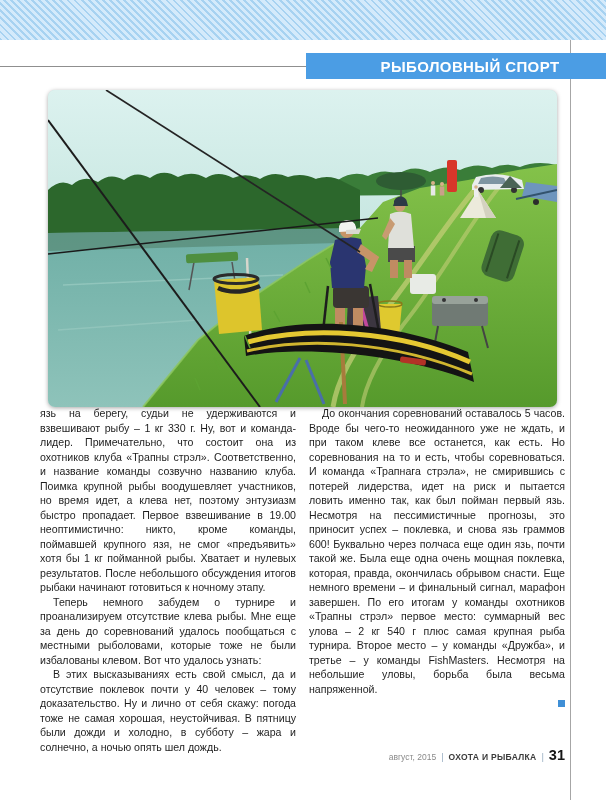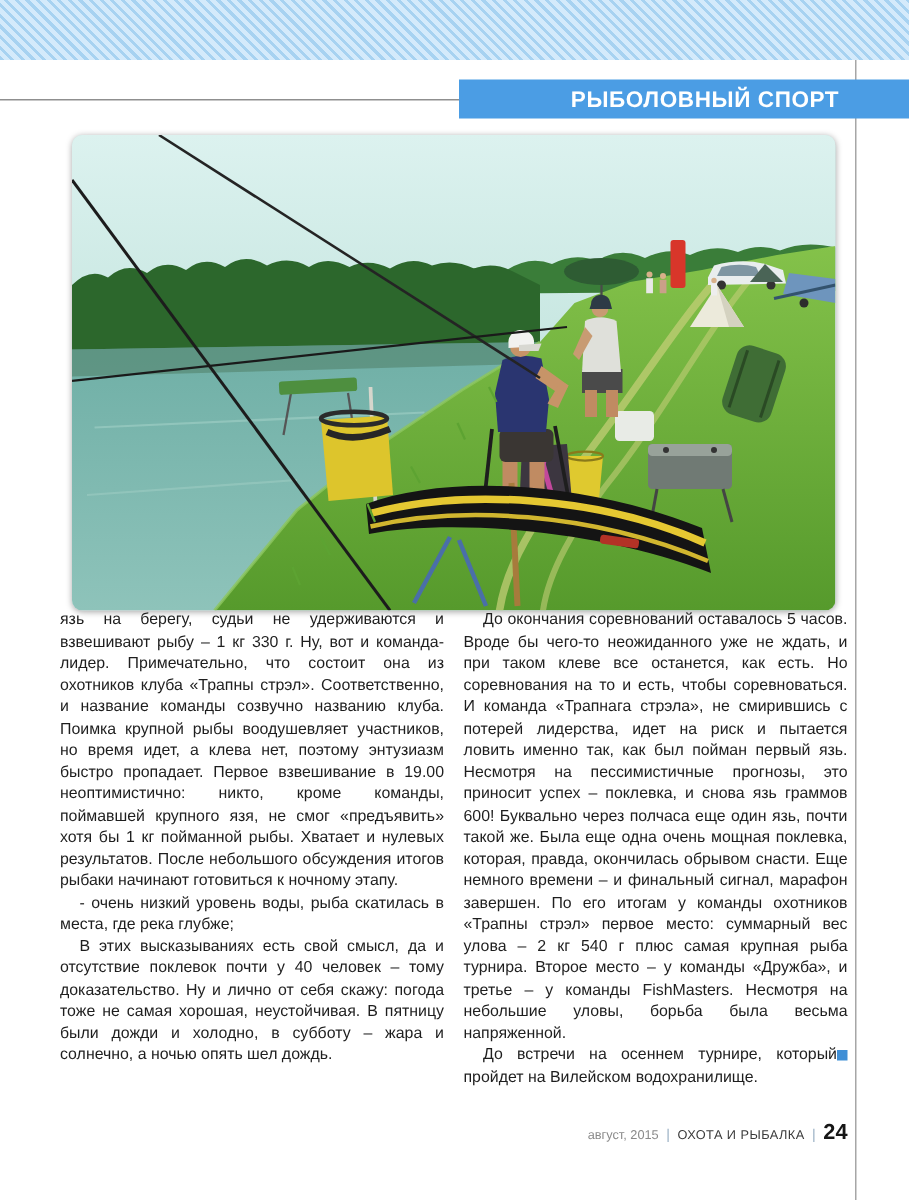--- a/index.html
+++ b/index.html
@@ -25,21 +25,21 @@
   }
   .photo svg{display:block;}
   .cols{position:absolute;left:40px;top:406px;width:526px;display:flex;gap:13px;}
   .col{width:256px;font-size:10.6px;line-height:14.5px;color:#1e1e1e;text-align:justify;}
   .col p{margin:0;}
   .col p.ind{text-indent:13px;}
   .endsq{float:right;width:7px;height:7px;background:#3f8fd6;margin-top:4px;}
   .footer{position:absolute;top:747px;right:41px;display:flex;align-items:baseline;gap:5px;white-space:nowrap;}
   .f-date{font-size:8.5px;color:#8a8a8a;}
   .f-sep{font-size:9.5px;color:#9ab0c4;}
-  .f-mag{font-size:8.5px;font-weight:normal;color:#3a3a3a;letter-spacing:0.3px;}
+  .f-mag{font-size:8.5px;font-weight:bold;color:#3a3a3a;letter-spacing:0.3px;}
   .f-page{font-size:14.5px;font-weight:bold;color:#161616;}
 </style>
 </head>
 <body>
 
 <div class="page">
 
   <div class="stripe-band"></div>
   <div class="header-rule"></div>
   <div class="margin-rule"></div>
@@ -190,32 +190,32 @@
           <line x1="232" y1="232" x2="226" y2="221"></line>
         <line x1="262" y1="203" x2="257" y2="192"></line>
           <line x1="283" y1="178" x2="278" y2="168"></line>
       </g>
     </svg>
   </div>
 
   <div class="cols">
     <div class="col">
       <p>язь на берегу, судьи не удерживаются и взвешивают рыбу – 1 кг 330 г. Ну, вот и команда-лидер. Примечательно, что состоит она из охотников клуба «Трапны стрэл». Соответственно, и название команды созвучно названию клуба. Поимка крупной рыбы воодушевляет участников, но время идет, а клева нет, поэтому энтузиазм быстро пропадает. Первое взвешивание в 19.00 неоптимистично: никто, кроме команды, поймавшей крупного язя, не смог «предъявить» хотя бы 1 кг пойманной рыбы. Хватает и нулевых результатов. После небольшого обсуждения итогов рыбаки начинают готовиться к ночному этапу.</p>
-      <p class="ind">- очень низкий уровень воды, рыба скатилась в места, где река глубже;</p>
+      <p class="ind">Теперь немного забудем о турнире и проанализируем отсутствие клева рыбы. Мне еще за день до соревнований удалось пообщаться с местными рыболовами, которые тоже не были избалованы клевом. Вот что удалось узнать:</p>
       <p class="ind">В этих высказываниях есть свой смысл, да и отсутствие поклевок почти у 40 человек – тому доказательство. Ну и лично от себя скажу: погода тоже не самая хорошая, неустойчивая. В пятницу были дожди и холодно, в субботу – жара и солнечно, а ночью опять шел дождь.</p>
     </div>
     <div class="col">
       <p class="ind">До окончания соревнований оставалось 5 часов. Вроде бы чего-то неожиданного уже не ждать, и при таком клеве все останется, как есть. Но соревнования на то и есть, чтобы соревноваться. И команда «Трапнага стрэла», не смирившись с потерей лидерства, идет на риск и пытается ловить именно так, как был пойман первый язь. Несмотря на пессимистичные прогнозы, это приносит успех – поклевка, и снова язь граммов 600! Буквально через полчаса еще один язь, почти такой же. Была еще одна очень мощная поклевка, которая, правда, окончилась обрывом снасти. Еще немного времени – и финальный сигнал, марафон завершен. По его итогам у команды охотников «Трапны стрэл» первое место: суммарный вес улова – 2 кг 540 г плюс самая крупная рыба турнира. Второе место – у команды «Дружба», и третье – у команды FishMasters. Несмотря на небольшие уловы, борьба была весьма напряженной.</p>
       <p class="ind">
-        <span class="endsq"></span><span>До встречи на осеннем турнире, который пройдет на Вилейском водохранилище.</span>
+        <span class="endsq"></span>
       </p>
     </div>
   </div>
 
   <div class="footer">
     <span class="f-date">август, 2015</span>
     <span class="f-sep">|</span>
     <span class="f-mag">ОХОТА И РЫБАЛКА</span>
     <span class="f-sep">|</span>
-    <span class="f-page">24</span>
+    <span class="f-page">31</span>
   </div>
 
 </div>
 
 </body></html>

